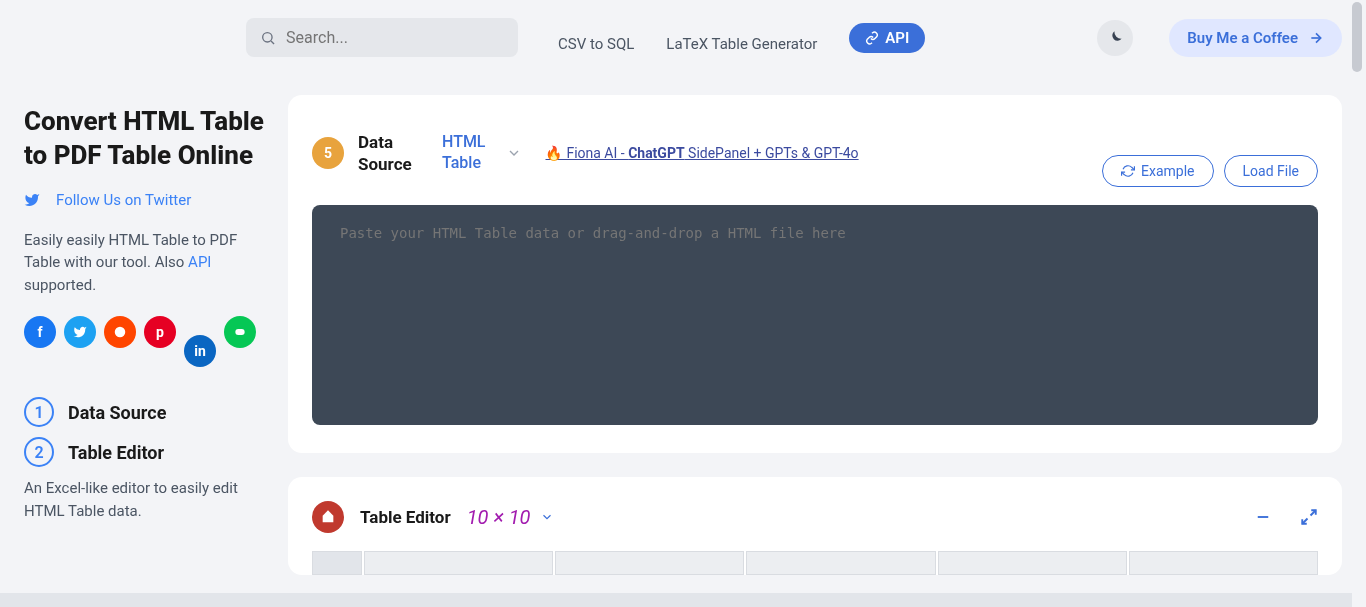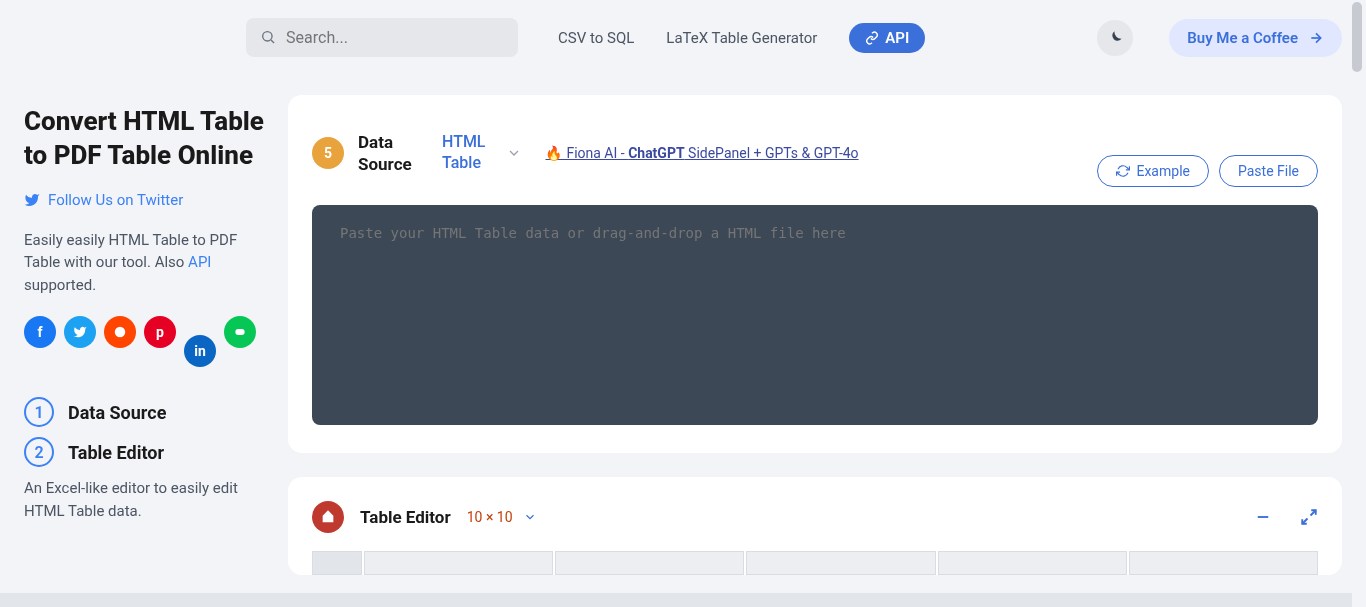--- a/index.html
+++ b/index.html
@@ -5,32 +5,32 @@
 * { margin: 0; padding: 0; box-sizing: border-box; font-family: -apple-system, BlinkMacSystemFont, "Segoe UI", Roboto, sans-serif; }
 body { background: #f3f4f7; color: #1a1a1a; width: 1366px; height: 607px; overflow: hidden; }
 
 .header { display: flex; align-items: center; padding: 18px 24px; gap: 20px; }
 .logo-wrap { display: flex; align-items: center; gap: 10px; background: #fff; border-radius: 8px; padding: 6px 10px; position: relative; }
 .logo-icon { width: 32px; height: 32px; display: flex; flex-wrap: wrap; gap: 2px; }
 .logo-sq { width: 14px; height: 14px; background: #3b82f6; border-radius: 3px; }
 .logo-sq.r { transform: rotate(45deg); border-radius: 2px; background: #60a5fa; width:12px; height:12px; margin:1px;}
 .brand { font-size: 22px; font-weight: 700; color: #1a1a1a; }
 .version { position: absolute; top: 4px; right: 6px; font-size: 10px; color: #555; }
-.search-box { flex: 0 0 272px; display: flex; background: #e5e7eb; border-radius: 8px; padding: 10px 14px; gap: 10px; margin-left: 222px; }
+.search-box { flex: 0 0 272px; display: flex; align-items: center; background: #e5e7eb; border-radius: 8px; padding: 10px 14px; gap: 10px; margin-left: 222px; }
 .search-box input { border: none; background: transparent; outline: none; font-size: 16px; color: #555; width: 100%; }
-.nav-links { display: flex; align-items: center; gap: 32px; margin-left: 20px; }
+.nav-links { display: flex; align-items: flex-end; gap: 32px; margin-left: 20px; }
 .nav-link { color: #4b5563; font-size: 15px; text-decoration: none; }
 .api-pill { background: #3b6fd9; color: #fff; padding: 6px 16px; border-radius: 18px; font-size: 15px; font-weight: 600; display: flex; align-items: center; gap: 6px; }
 .theme-btn { margin-left: auto; width: 36px; height: 36px; border-radius: 50%; background: #e5e7eb; display: flex; align-items: center; justify-content: center; }
 .coffee-btn { background: #e0e7ff; color: #3b6fd9; padding: 10px 18px; border-radius: 20px; font-weight: 600; font-size: 15px; display: flex; align-items: center; gap: 10px; margin-left: 16px; }
 
 .layout { display: flex; gap: 24px; padding: 0 24px; }
 .sidebar { width: 240px; flex-shrink: 0; padding-top: 30px; }
 .page-title { font-size: 26px; font-weight: 800; line-height: 1.3; margin-bottom: 18px; }
-.twitter-link { color: #3b82f6; font-size: 15px; display: flex; align-items: center; gap: 8px; margin-bottom: 20px; }
+.twitter-link { color: #3b82f6; font-size: 15px; display: flex; align-items: center; gap: 16px; margin-bottom: 20px; }
 .desc { color: #4b5563; font-size: 15px; line-height: 1.5; margin-bottom: 20px; }
 .desc .api-link { color: #3b82f6; }
 .socials { display: flex; gap: 8px; margin-bottom: 30px; }
 .social { width: 32px; height: 32px; border-radius: 50%; display: flex; align-items: center; justify-content: center; color: #fff; font-size: 14px; font-weight: bold; }
 .fb { background: #1877f2; } .tw { background: #1da1f2; } .rd { background: #ff4500; } .pn { background: #e60023; } .li { background: #0a66c2; margin-top: 19px; } .ln { background: #06c755; }
 .step { display: flex; align-items: center; gap: 14px; margin-bottom: 10px; }
 .step-num { width: 30px; height: 30px; border: 2px solid #3b82f6; border-radius: 50%; display: flex; align-items: center; justify-content: center; color: #3b82f6; font-weight: 600; }
 .step-title { font-size: 18px; font-weight: 700; }
 .step-desc { color: #4b5563; font-size: 15px; line-height: 1.5; margin-bottom: 24px; }
 
@@ -42,21 +42,21 @@
 .src-label { font-size: 17px; font-weight: 700; line-height: 1.3; width: 70px; }
 .dropdown { color: #3b6fd9; font-size: 16px; font-weight: 500; line-height: 1.3; display: flex; align-items: center; gap: 20px; }
 .chev { color: #9ca3af; }
 .promo { color: #3b4a9f; font-size: 14px; text-decoration: underline; margin-left: 10px; max-width: 340px; }
 .promo .bold { font-weight: 700; }
 .action-btns { margin-left: auto; display: flex; flex-wrap: wrap; gap: 10px; justify-content: flex-end; max-width: 260px; margin-top: 36px; }
 .outline-btn { border: 1px solid #3b6fd9; color: #3b6fd9; background: #fff; padding: 7px 18px; border-radius: 18px; font-size: 14px; display: flex; align-items: center; gap: 6px; }
 .textarea { width: 100%; height: 220px; background: #3d4856; border: none; border-radius: 8px; padding: 20px 28px; color: #b5bcc7; font-family: monospace; font-size: 14px; resize: none; outline: none; }
 .editor-header { display: flex; align-items: center; gap: 16px; }
 .editor-title { font-size: 17px; font-weight: 700; }
-.size-sel { color: #c2410c; font-size: 14px; display: flex; align-items: center; gap: 10px; }
+.size-sel { color: #a21caf; font-size: 20px; display: flex; align-items: center; gap: 10px; font-style: italic; }
 .editor-tools { margin-left: auto; display: flex; gap: 28px; color: #3b6fd9; }
 .grid-preview { display: flex; margin-top: 18px; gap: 2px; }
 .gcell { flex:1; height: 24px; background: #eceef1; border: 1px solid #d9dce1; }
 .gcell.first { background: #e2e5ea; flex: 0 0 50px; }
 
 .scrollbar-track { position: fixed; right: 2px; top: 0; width: 14px; height: 100%; background: #f3f4f7; }
 .scrollbar-thumb { position: absolute; top: 2px; width: 10px; left: 2px; height: 70px; background: #c7cad1; border-radius: 5px; }
 .bottom-scroll { position: fixed; bottom: 0; left:0; right:14px; height: 14px; background: #e2e5ea; }
 </style>
 </head>
@@ -161,21 +161,21 @@
         <div class="action-btns">
           <button class="outline-btn">
             <svg width="14" height="14" viewBox="0 0 24 24" fill="none" stroke="#3b6fd9" stroke-width="2">
                 <polyline points="23 4 23 10 17 10"></polyline>
                 <polyline points="1 20 1 14 7 14"></polyline>
                 <path d="M3.51 9a9 9 0 0 1 14.85-3.36L23 10M1 14l4.64 4.36A9 9 0 0 0 20.49 15"></path>
               </svg>
             <span>Example</span>
           </button>
           <button class="outline-btn">
-              <span>Paste File</span>
+              <span>Load File</span>
             </button>
         </div>
       </div>
       <textarea class="textarea" placeholder="Paste your HTML Table data or drag-and-drop a HTML file here" style=""></textarea>
     </div>
 
     <div class="card" style="padding-bottom:0;">
       <div class="editor-header">
         <div class="badge-icon red">
           <svg width="16" height="16" viewBox="0 0 24 24" fill="#fff">

